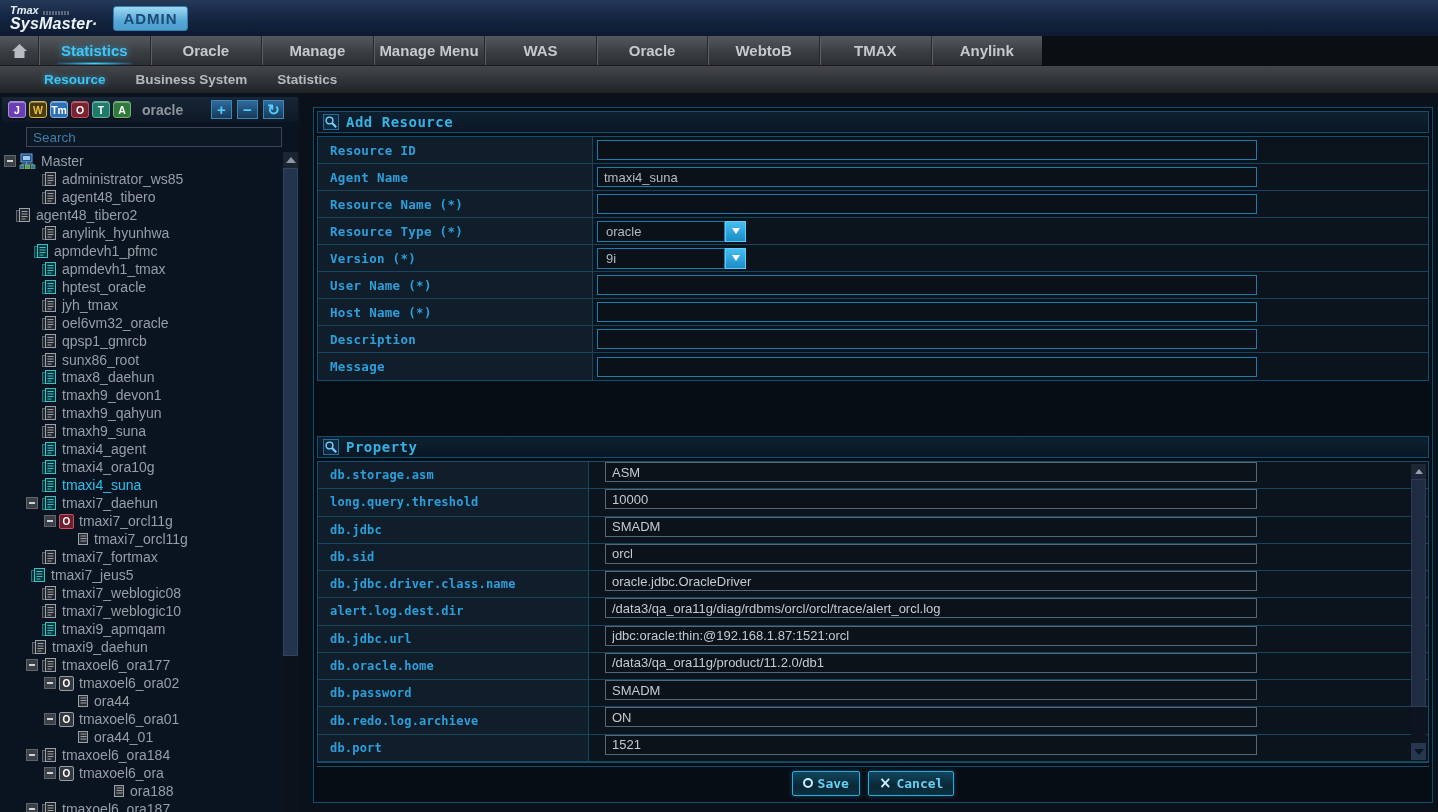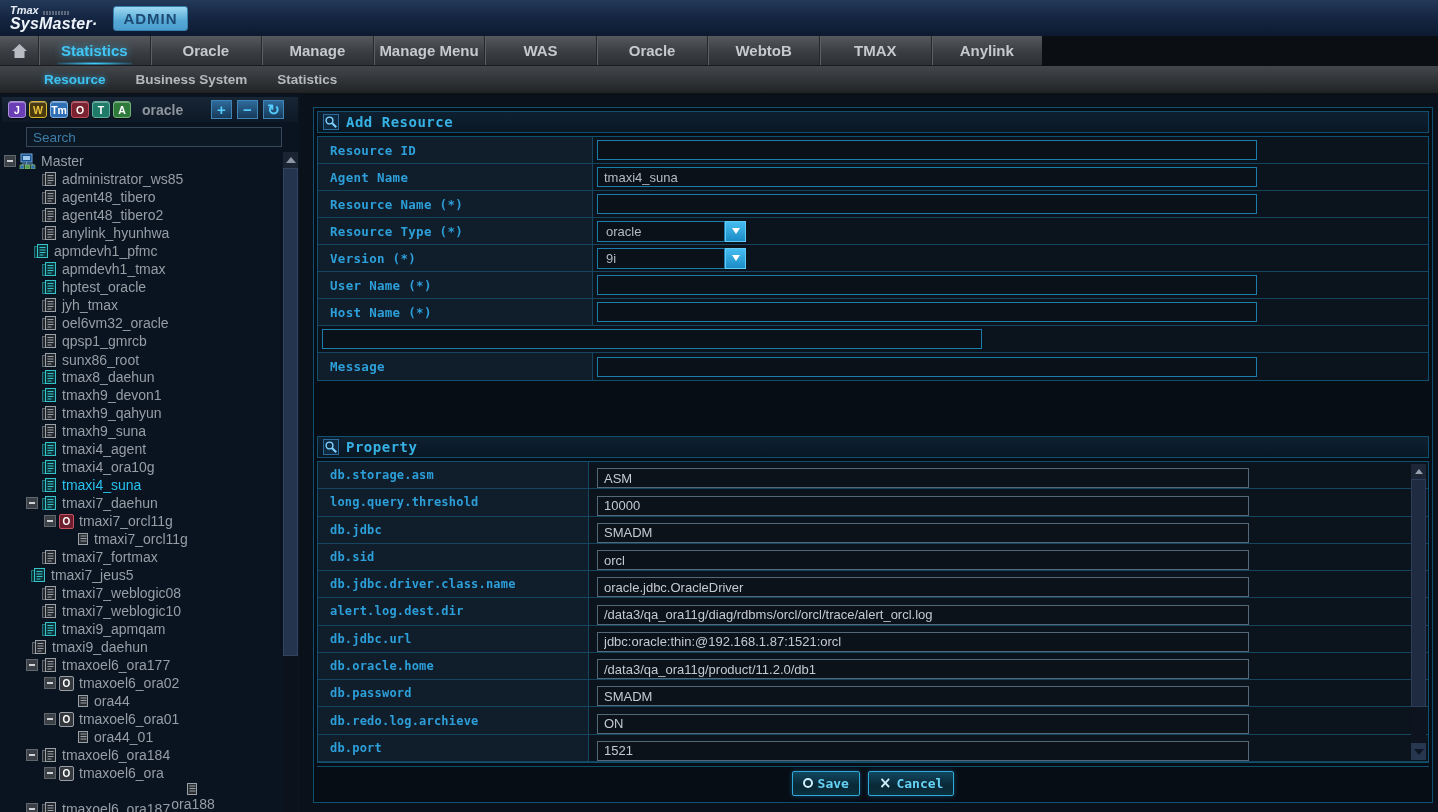--- a/index.html
+++ b/index.html
@@ -104,21 +104,21 @@
 
   .spacer{flex:1;}
 
   .prop-table{margin-top:3px;border:1px solid #0f5070;height:302px;flex:none;display:flex;flex-direction:column;
               position:relative;box-sizing:border-box;}
   .prow{flex:1;display:flex;background:#0b131d;border-bottom:1px solid #16455f;box-sizing:border-box;}
   .prow:last-child{border-bottom:none;}
   .plabel{width:271px;flex:none;background:#101d2b;border-right:1px solid #16455f;display:flex;align-items:center;
           padding-left:12px;box-sizing:border-box;color:#2d9fd9;font-family:"DejaVu Sans Mono",monospace;
           font-weight:bold;font-size:12px;letter-spacing:.2px;}
-  .pvalue{flex:1;display:flex;align-items:flex-end;padding-left:8px;}
+  .pvalue{flex:1;display:flex;align-items:flex-start;padding-left:16px;}
   .inp.prop{width:652px;border:1px solid #536879;background:#0b121a;color:#c4cad1;}
 
   .prop-scrollbar{position:absolute;top:2px;bottom:2px;right:2px;width:15px;background:#0d1420;}
   .ps-up{height:15px;background:#1c2637;display:flex;align-items:center;justify-content:center;}
   .ps-up .tri-up{border-bottom-color:#96a0ac;border-left-width:4px;border-right-width:4px;border-bottom-width:5px;}
   .ps-thumb{position:absolute;top:15px;left:0;right:0;height:228px;background:#1f2b40;border:1px solid #2d3d59;box-sizing:border-box;}
   .ps-down{position:absolute;bottom:0;left:0;right:0;height:17px;background:#27374f;display:flex;align-items:center;justify-content:center;}
   .ps-down i{width:0;height:0;border-left:5px solid transparent;border-right:5px solid transparent;border-top:6px solid #0e1624;}
 
   .footer{margin-top:3px;border-top:1px solid #0f5070;flex:none;height:32px;display:flex;align-items:center;
@@ -230,21 +230,21 @@
             <span class="exp-space"></span>
             <span class="ticon">
               <svg width="16" height="16" viewBox="0 0 16 16">
                 <rect x="1.5" y="3.5" width="10" height="11" fill="#24282d" stroke="#5f666d"></rect>
                 <rect x="4.5" y="1.5" width="10" height="13" fill="#24282d" stroke="#9aa1a8"></rect>
                 <path d="M6.5 4.5h6M6.5 7h6M6.5 9.5h6M6.5 12h4" stroke="#9aa1a8" stroke-width="1" fill="none"></path>
               </svg>
             </span>
             <span class="lbl">agent48_tibero</span>
           </div>
-          <div class="trow" style="padding-left: 26px;">
+          <div class="trow" style="">
             <span class="exp-space"></span>
             <span class="ticon">
               <svg width="16" height="16" viewBox="0 0 16 16">
                 <rect x="1.5" y="3.5" width="10" height="11" fill="#24282d" stroke="#5f666d"></rect>
                 <rect x="4.5" y="1.5" width="10" height="13" fill="#24282d" stroke="#9aa1a8"></rect>
                 <path d="M6.5 4.5h6M6.5 7h6M6.5 9.5h6M6.5 12h4" stroke="#9aa1a8" stroke-width="1" fill="none"></path>
               </svg>
             </span>
             <span class="lbl">agent48_tibero2</span>
           </div>
@@ -577,21 +577,21 @@
           </div>
           <div class="trow" style="padding-left: 44px;">
             <span class="expander">
               <i></i>
             </span>
             <span class="ticon">
               <span class="obadge gray">O</span>
             </span>
             <span class="lbl">tmaxoel6_ora</span>
           </div>
-          <div class="trow" style="padding-left: 98px; flex-direction: column;">
+          <div class="trow" style="padding-left: 98px;">
             <span class="exp-space"></span>
             <span class="ticon">
               <svg width="12" height="14" viewBox="0 0 12 14">
                 <rect x="1.5" y="1.5" width="9" height="11" fill="#2a2e33" stroke="#9aa1a8"></rect>
                 <path d="M3.5 4h6M3.5 6.5h6M3.5 9h6" stroke="#9aa1a8" stroke-width="1" fill="none"></path>
               </svg>
             </span>
             <span class="lbl">ora188</span>
           </div>
           <div class="trow" style="padding-left: 26px;">
@@ -671,20 +671,21 @@
                 <input class="inp wide" type="text" style="">
               </div>
             </div>
             <div class="frow">
               <div class="flabel">Host Name (*)</div>
               <div class="fvalue">
                 <input class="inp wide" type="text" style="">
               </div>
             </div>
             <div class="frow">
+              <div class="flabel">Description</div>
               <div class="fvalue">
                 <input class="inp wide" type="text" style="">
               </div>
             </div>
             <div class="frow">
               <div class="flabel">Message</div>
               <div class="fvalue">
                 <input class="inp wide" type="text" style="">
               </div>
             </div>

